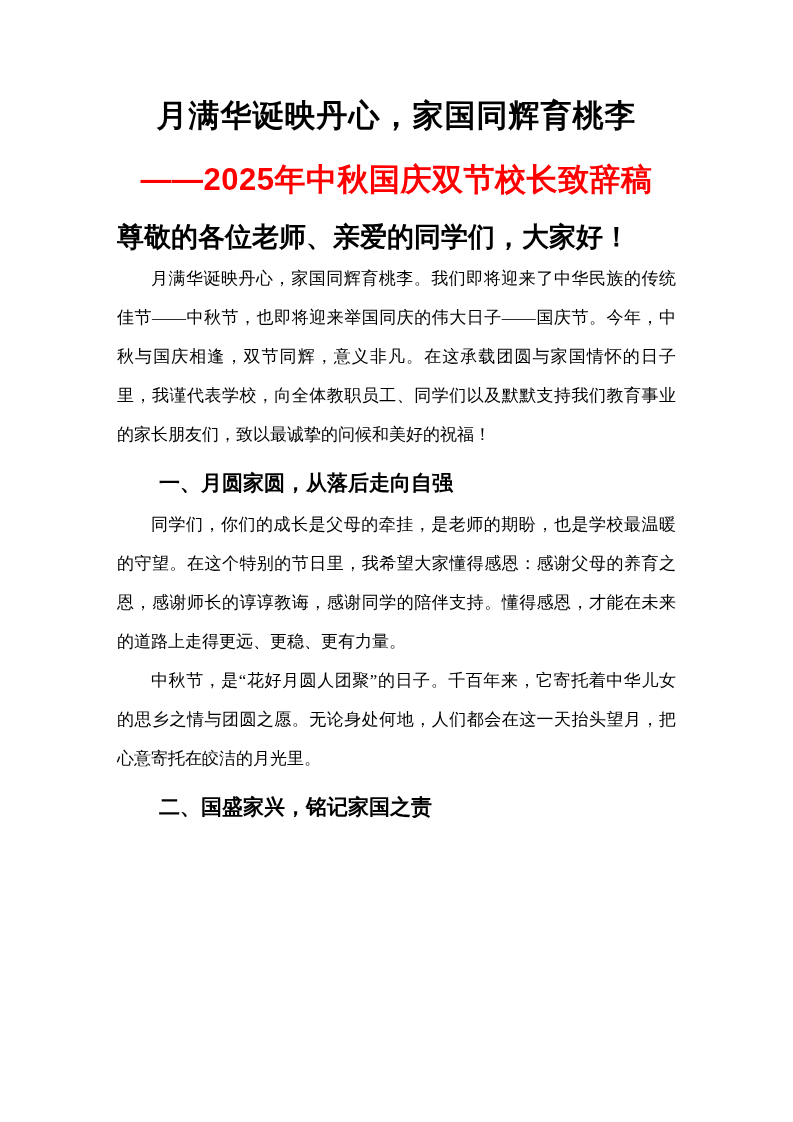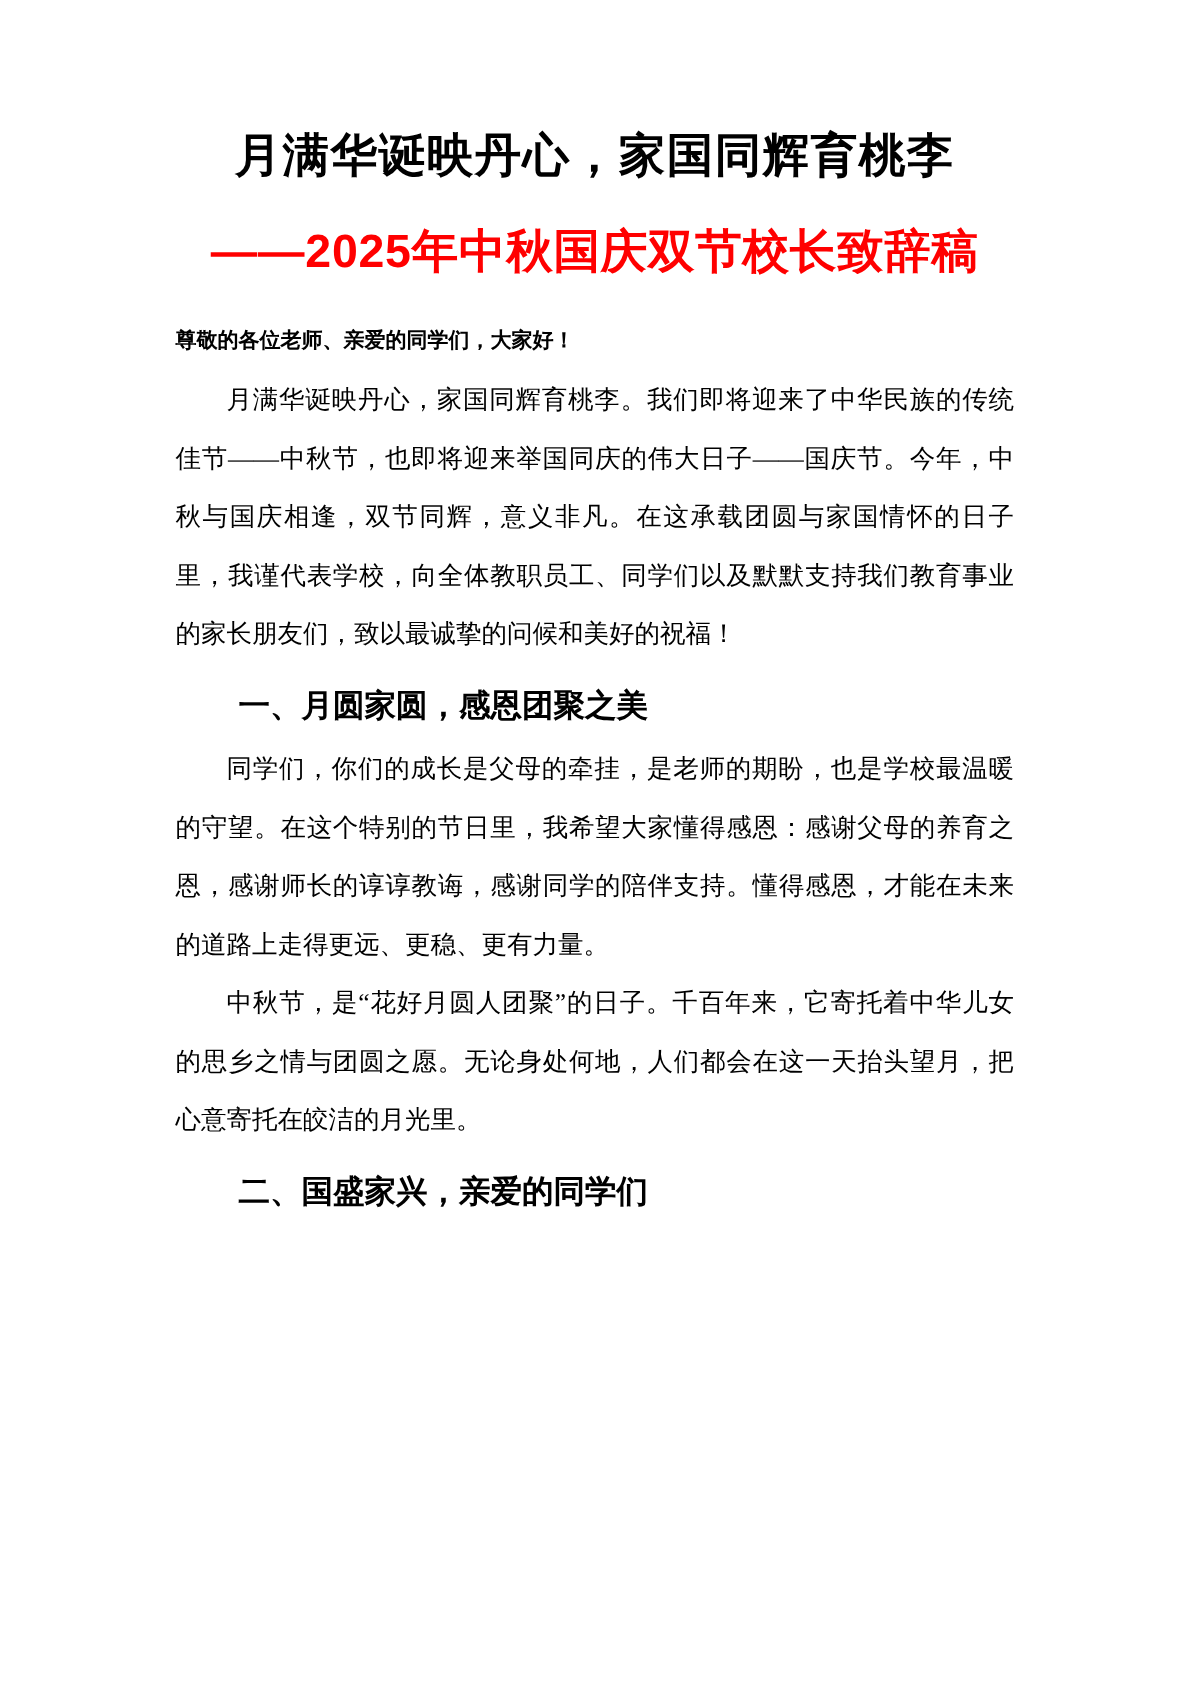--- a/index.html
+++ b/index.html
@@ -15,21 +15,21 @@
     color: #000000;
   }
   .page {
     box-sizing: border-box;
     width: 793px;
     height: 1122px;
     background: #ffffff;
     padding: 80px 117px 0 117px;
   }
   .doc-title {
-    margin: 0;
+    margin: 12px;
     font-family: "Liberation Sans", sans-serif;
     font-weight: 700;
     font-size: 31px;
     line-height: 48px;
     text-align: center;
     color: #000000;
     letter-spacing: 1px;
     white-space: nowrap;
   }
   .doc-subtitle {
@@ -38,23 +38,23 @@
     font-weight: 700;
     font-size: 31px;
     line-height: 48px;
     text-align: center;
     color: #FF0000;
     letter-spacing: 0.5px;
     white-space: nowrap;
   }
   .greeting {
     margin: 9px 0 0 0;
-    font-family: Liberation Serif, serif;
+    font-family: Liberation Mono, monospace;
     font-weight: 700;
-    font-size: 14px;
+    font-size: 27px;
     line-height: 39px;
     text-align: left;
     color: #000000;
   }
   .body-paragraph {
     margin: 0;
     font-size: 17px;
     line-height: 39px;
     text-align: justify;
     text-justify: inter-ideograph;
@@ -73,18 +73,18 @@
 </style>
 </head>
 <body>
 
 <div class="page">
   <h1 class="doc-title">月满华诞映丹心，家国同辉育桃李</h1>
   <h2 class="doc-subtitle">——2025年中秋国庆双节校长致辞稿</h2>
   <p class="greeting">尊敬的各位老师、亲爱的同学们，大家好！</p>
   <div id="body-content">
       <p class="body-paragraph">月满华诞映丹心，家国同辉育桃李。我们即将迎来了中华民族的传统佳节——中秋节，也即将迎来举国同庆的伟大日子——国庆节。今年，中秋与国庆相逢，双节同辉，意义非凡。在这承载团圆与家国情怀的日子里，我谨代表学校，向全体教职员工、同学们以及默默支持我们教育事业的家长朋友们，致以最诚挚的问候和美好的祝福！</p>
-      <p class="section-heading">一、月圆家圆，感恩团聚之美</p>
+      <p class="section-heading">一、月圆家圆，从落后走向自强</p>
       <p class="body-paragraph">同学们，你们的成长是父母的牵挂，是老师的期盼，也是学校最温暖的守望。在这个特别的节日里，我希望大家懂得感恩：感谢父母的养育之恩，感谢师长的谆谆教诲，感谢同学的陪伴支持。懂得感恩，才能在未来的道路上走得更远、更稳、更有力量。</p>
       <p class="body-paragraph">中秋节，是“花好月圆人团聚”的日子。千百年来，它寄托着中华儿女的思乡之情与团圆之愿。无论身处何地，人们都会在这一天抬头望月，把心意寄托在皎洁的月光里。</p>
-      <p class="section-heading">二、国盛家兴，亲爱的同学们</p>
+      <p class="section-heading">二、国盛家兴，铭记家国之责</p>
     </div>
 </div>
 
 </body></html>

